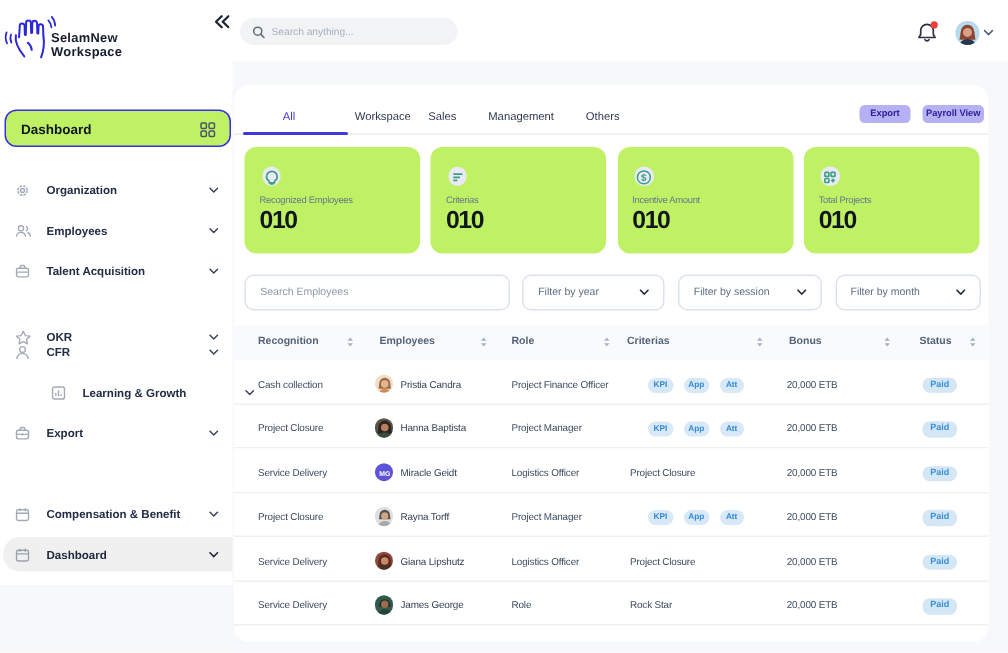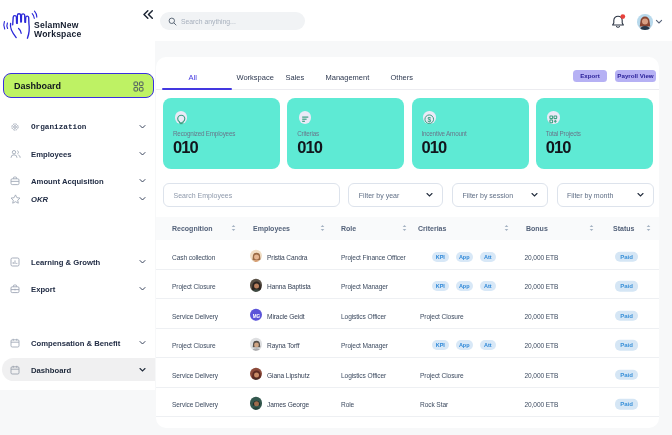--- a/index.html
+++ b/index.html
@@ -23,21 +23,21 @@
 #activebg { position:absolute; left:2px; top:358px; width:153px; height:23px; background:#f0f0f1; border-radius:12px 0 0 12px; }
 
 #panel { position:absolute; left:155.5px; top:57px; width:503px; height:370.5px; background:#fff; border-radius:10px; }
 
 #tabrow { position:absolute; left:155.5px; top:57px; width:503px; height:33px; border-bottom:1px solid #ececf0; }
 .tab { position:absolute; top:15.5px; font-size:7.5px; font-weight:normal; color:#2e3950; }
 #tab-all { color:#4338e0; }
 #tabline { position:absolute; left:6px; top:30.5px; width:70px; height:2px; background:#4338e0; border-radius:1px; }
 .pbtn { position:absolute; top:13px; height:12px; background:#b6b1f4; border-radius:3.5px; color:#2b2199; font-size:6.2px; font-weight:bold; text-align:center; line-height:12px; }
 
-.card { position:absolute; top:98px; width:117px; height:70.5px; background:#5eead4; border-radius:8px; }
+.card { position:absolute; top:98px; width:117px; height:70.5px; background:#bef264; border-radius:8px; }
 .card .circ { position:absolute; left:11.5px; top:13px; width:12.5px; height:12.5px; border-radius:50%; background:#ebe9f7; }
 .card .lbl { position:absolute; left:10px; top:31.5px; font-size:6.3px; letter-spacing:-0.2px; color:#68768a; }
 .card .val { position:absolute; left:10px; top:41px; font-size:16.5px; line-height:16.5px; font-weight:bold; color:#11151c; letter-spacing:-0.9px; }
 
 .finput { position:absolute; top:182.5px; height:24.5px; background:#fff; border:1px solid #dde3ec; border-radius:6px; }
 .finput .ph { position:absolute; left:9.5px; top:50%; transform:translateY(-50%); font-size:7px; color:#8e99ab; }
 .finput svg.dchev { position:absolute; right:9px; top:50%; transform:translateY(-50%); }
 
 #thead { position:absolute; left:155.5px; top:216.5px; width:503px; height:23.5px; background:#f9fafb; }
 .th { position:absolute; top:50%; transform:translateY(-50%); font-size:7px; font-weight:bold; color:#54627a; }
@@ -298,21 +298,21 @@
     <svg style="position:absolute;left:129px;top:6.5px;" width="11" height="11" viewBox="0 0 11 11">
         <g stroke="#4b5563" stroke-width="1" fill="none">
           <rect x="1" y="1" width="3.6" height="3.6" rx="0.8"></rect>
           <rect x="6.4" y="1" width="3.6" height="3.6" rx="0.8"></rect>
           <rect x="1" y="6.4" width="3.6" height="3.6" rx="0.8"></rect>
           <rect x="6.4" y="6.4" width="3.6" height="3.6" rx="0.8"></rect>
         </g>
       </svg>
   </div>
   <div id="activebg"></div>
-  <div class="mitem" style="top:114.5px;font-family:Liberation Mono, monospace;">
+  <div class="mitem" style="top:114.5px;">
     <svg class="mic" width="10" height="10" viewBox="0 0 10 10">
         <g stroke="#a2aab8" stroke-width="1" fill="none">
           <circle cx="5" cy="5" r="1.3"></circle>
           <circle cx="5" cy="5" r="3.1" stroke-dasharray="1.7 0.73"></circle>
         </g>
       </svg>
     <span class="txt">Organization</span>
     <svg class="chev" width="7" height="5" viewBox="0 0 7 5">
         <path d="M1 1 L3.5 3.5 L6 1" stroke="#39445c" stroke-width="1" fill="none" stroke-linecap="round"></path>
       </svg>
@@ -330,35 +330,47 @@
         <path d="M1 1 L3.5 3.5 L6 1" stroke="#39445c" stroke-width="1" fill="none" stroke-linecap="round"></path>
       </svg>
   </div>
   <div class="mitem" style="top:168.5px;">
     <svg class="mic" width="10" height="10" viewBox="0 0 10 10">
         <g stroke="#a2aab8" stroke-width="0.9" fill="none">
           <rect x="1" y="2.8" width="8" height="5.8" rx="1.2"></rect>
           <path d="M3.4 2.8 v-0.8 a1 1 0 0 1 1 -1 h1.2 a1 1 0 0 1 1 1 v0.8 M1 5.4 h8"></path>
         </g>
       </svg>
-    <span class="txt">Amount Acquisition</span>
-    <svg class="chev" width="7" height="5" viewBox="0 0 7 5">
-        <path d="M1 1 L3.5 3.5 L6 1" stroke="#39445c" stroke-width="1" fill="none" stroke-linecap="round"></path>
-      </svg>
-  </div>
-  <div class="mitem" style="top:187px;font-style:italic;">
+    <span class="txt">Talent Acquisition</span>
+    <svg class="chev" width="7" height="5" viewBox="0 0 7 5">
+        <path d="M1 1 L3.5 3.5 L6 1" stroke="#39445c" stroke-width="1" fill="none" stroke-linecap="round"></path>
+      </svg>
+  </div>
+  <div class="mitem" style="top:213px;">
     <svg class="mic" width="11" height="10" viewBox="0 0 11 10">
         <path d="M5.5 0.9 L6.9 3.7 L10 4.1 L7.7 6.2 L8.3 9.2 L5.5 7.7 L2.7 9.2 L3.3 6.2 L1 4.1 L4.1 3.7 Z" stroke="#a2aab8" stroke-width="0.9" fill="none" stroke-linejoin="round"></path>
       </svg>
     <span class="txt">OKR</span>
     <svg class="chev" width="7" height="5" viewBox="0 0 7 5">
         <path d="M1 1 L3.5 3.5 L6 1" stroke="#39445c" stroke-width="1" fill="none" stroke-linecap="round"></path>
       </svg>
   </div>
-  <div class="mitem" style="top:249.5px;">
+  <div class="mitem" style="top:222.5px;">
+    <svg class="mic" width="10" height="10" viewBox="0 0 10 10">
+        <g stroke="#a2aab8" stroke-width="0.9" fill="none">
+          <circle cx="5" cy="3" r="1.9"></circle>
+          <path d="M1.3 9.3 a3.7 3.7 0 0 1 7.4 0"></path>
+        </g>
+      </svg>
+    <span class="txt">CFR</span>
+    <svg class="chev" width="7" height="5" viewBox="0 0 7 5">
+        <path d="M1 1 L3.5 3.5 L6 1" stroke="#39445c" stroke-width="1" fill="none" stroke-linecap="round"></path>
+      </svg>
+  </div>
+  <div class="mitem" style="top:249.5px;margin-left:24px;">
     <svg class="mic" width="10" height="10" viewBox="0 0 10 10">
         <g stroke="#a2aab8" stroke-width="0.95" fill="none">
           <rect x="1" y="1" width="8" height="8" rx="1.4"></rect>
           <path d="M3.2 7 v-2 M5 7 v-3.6 M6.8 7 v-1.1"></path>
         </g>
       </svg>
     <span class="txt">Learning &amp; Growth</span>
     <svg class="chev" width="7" height="5" viewBox="0 0 7 5">
         <path d="M1 1 L3.5 3.5 L6 1" stroke="#39445c" stroke-width="1" fill="none" stroke-linecap="round"></path>
       </svg>

